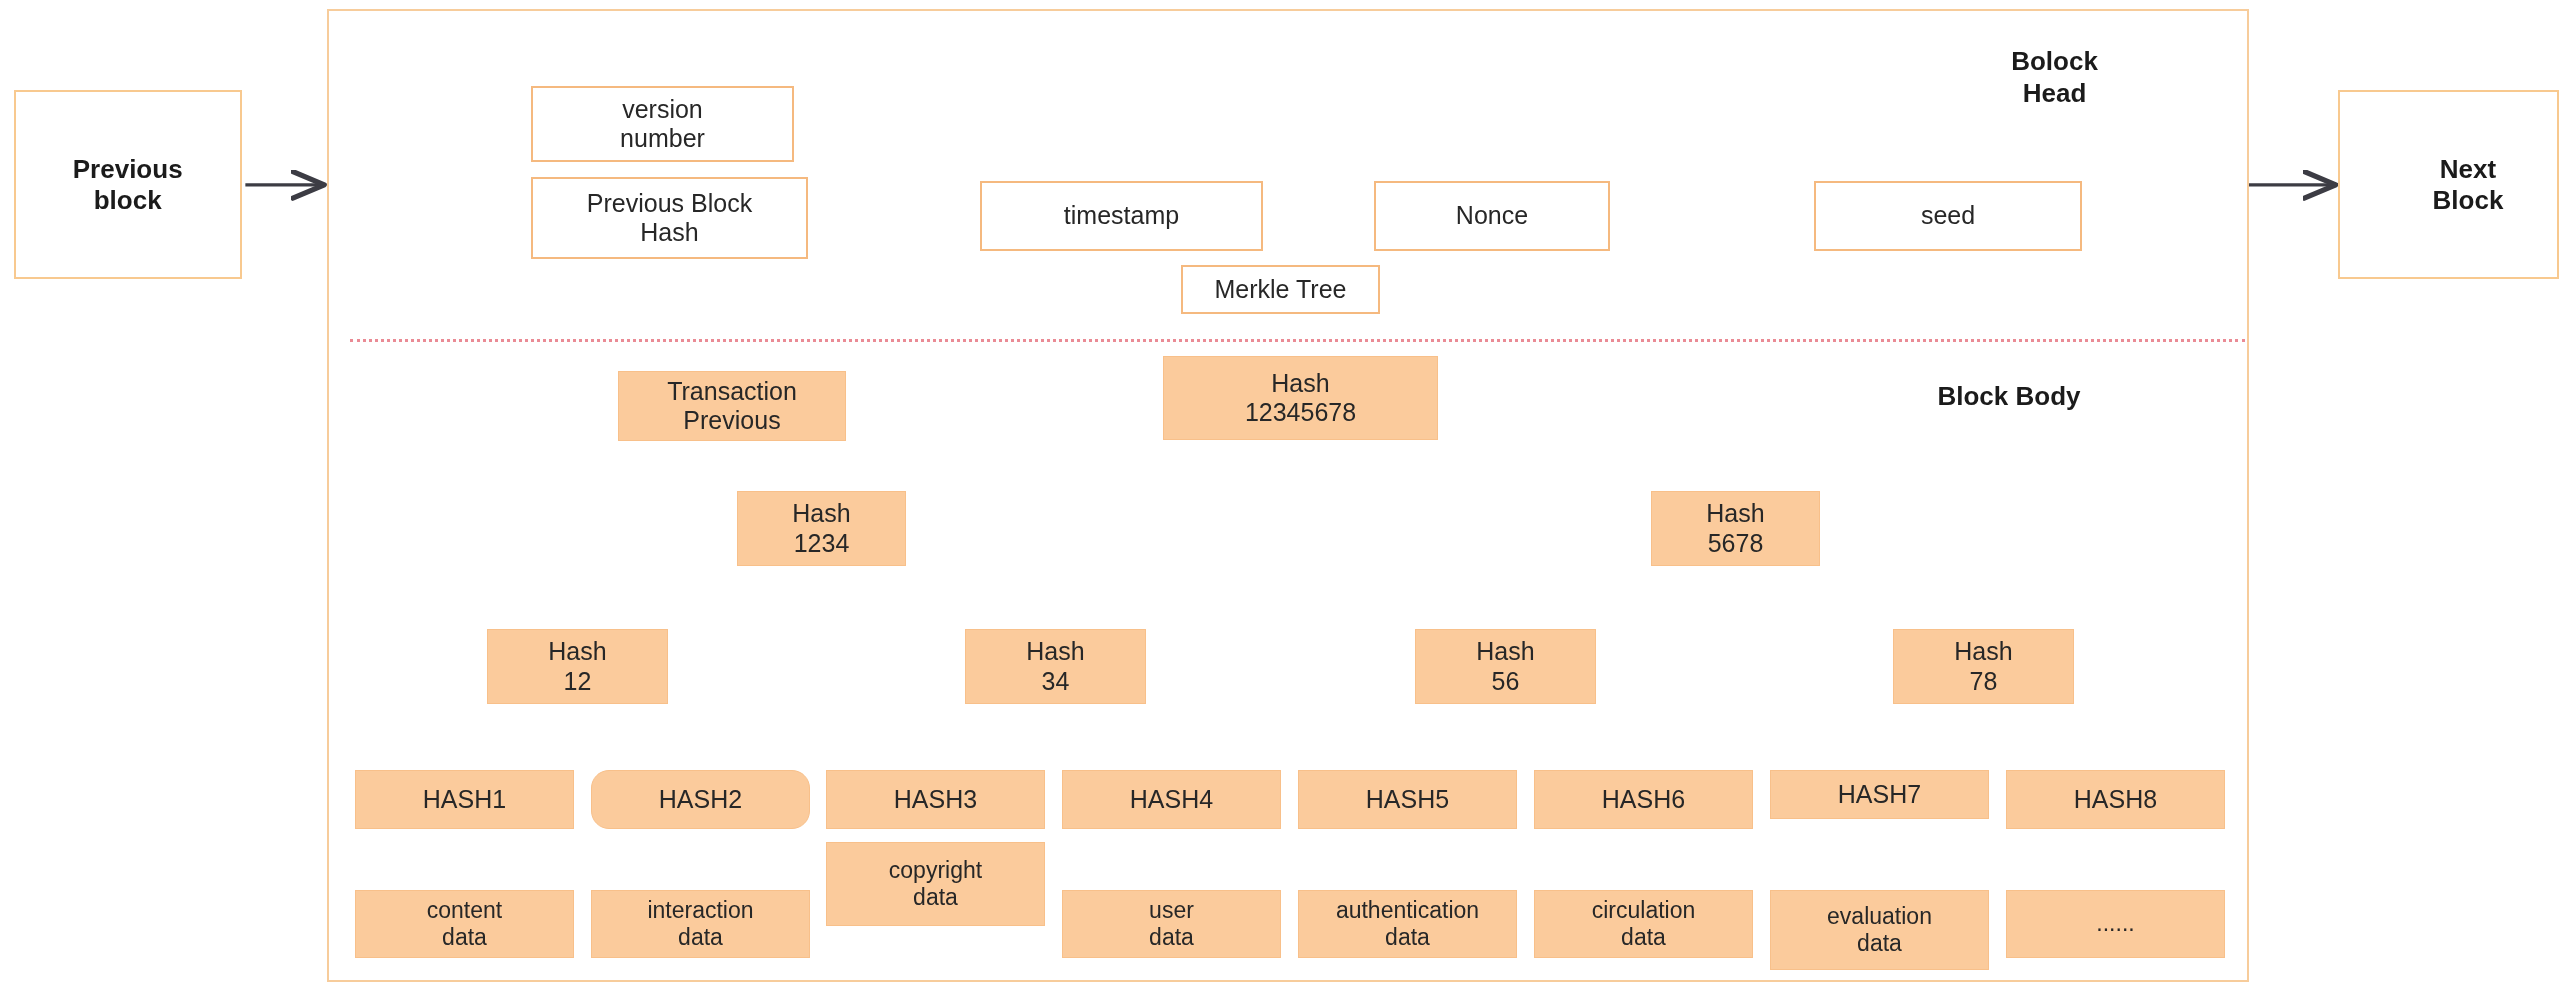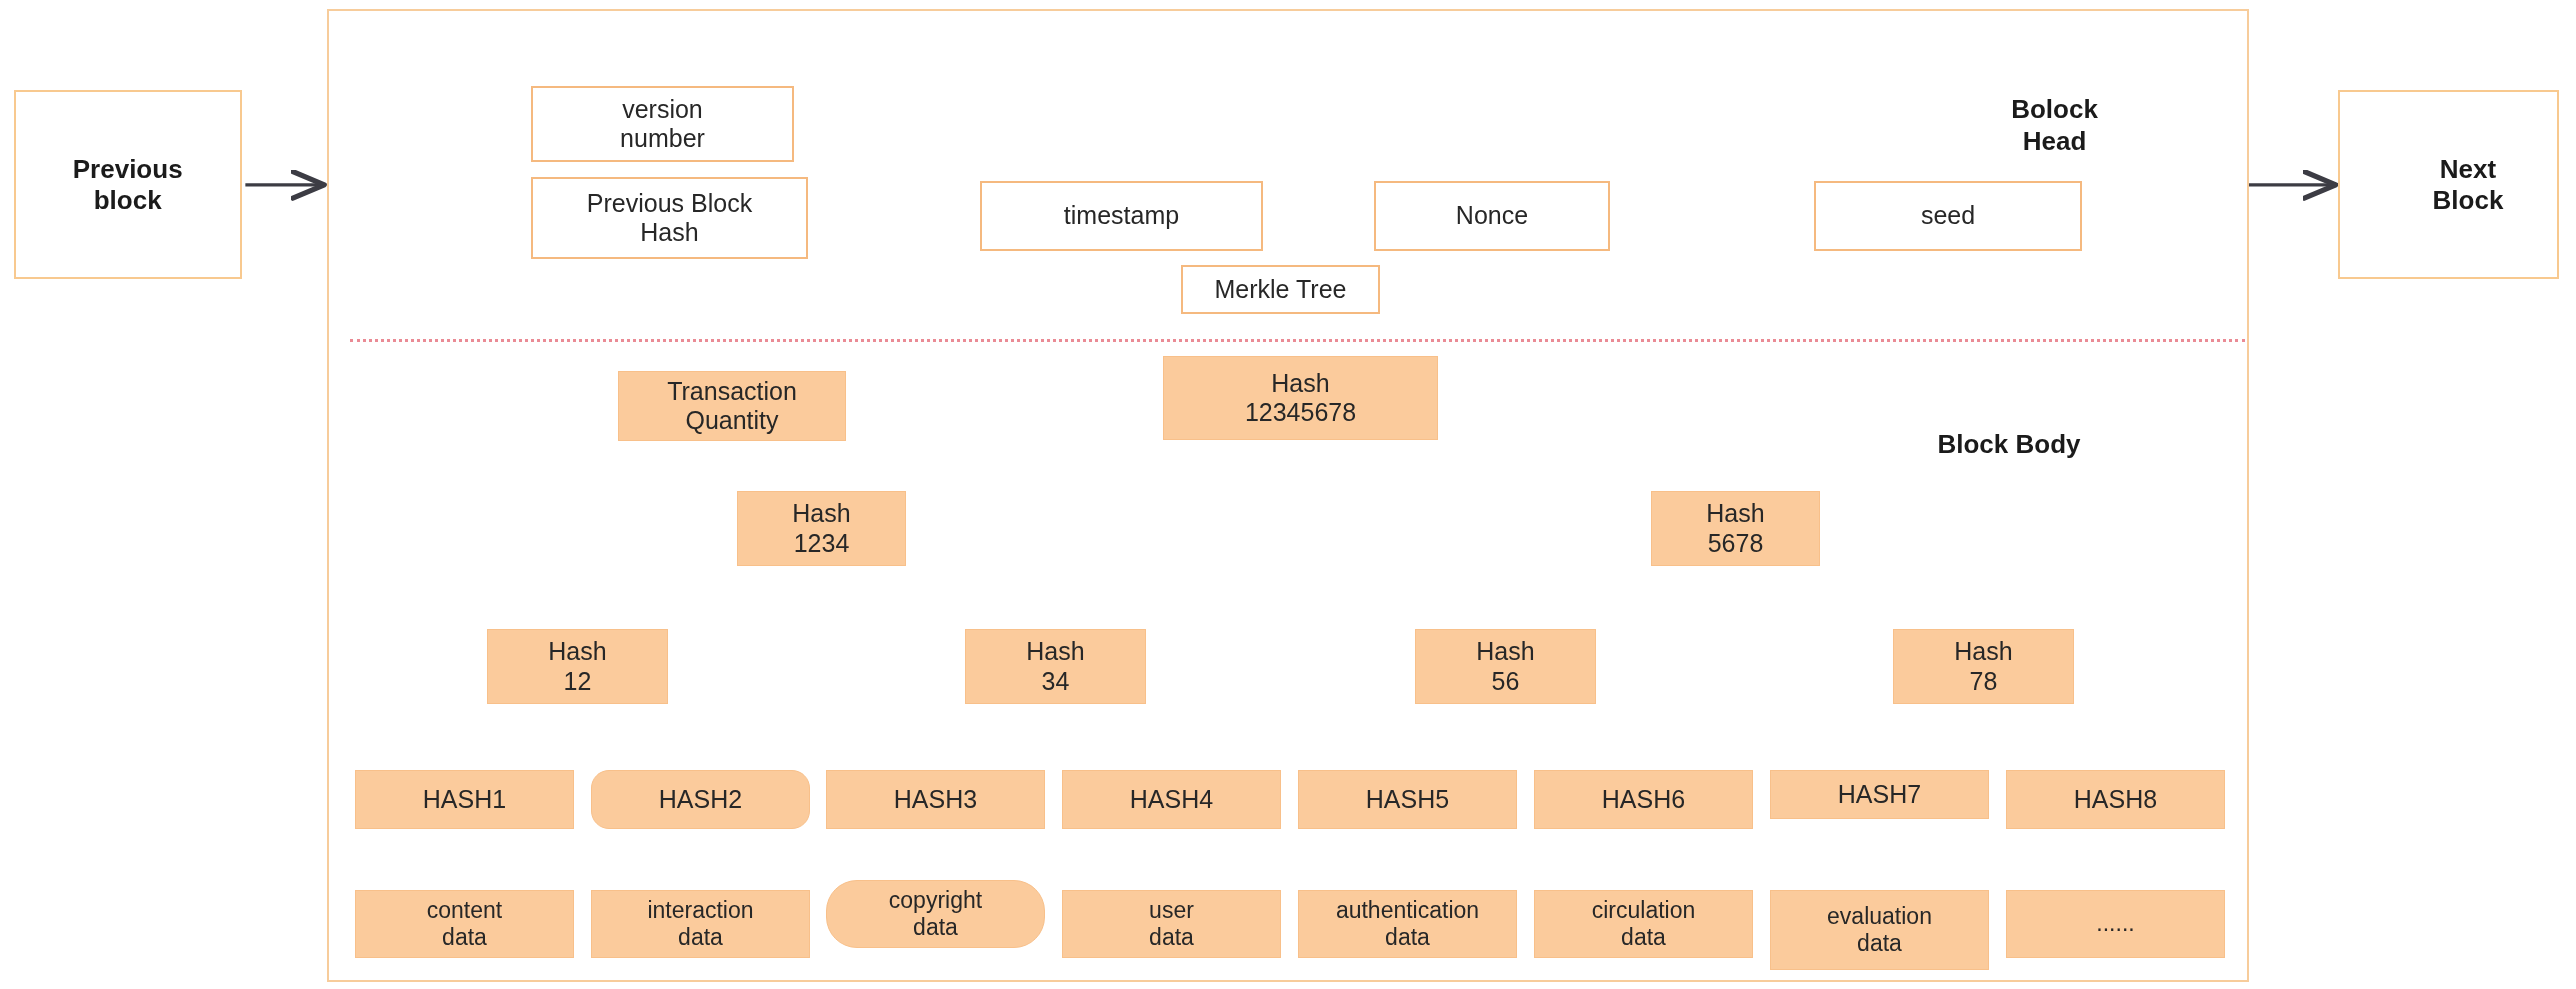--- a/index.html
+++ b/index.html
@@ -54,21 +54,20 @@
     color: #1b1b1b;
   }
   .plain-label {
     position: absolute;
     font-weight: bold;
     font-size: 26px;
     color: #1b1b1b;
     text-align: center;
     line-height: 1.22;
     white-space: pre-line;
-    margin-top: 48px;
   }
   .outer-frame {
     position: absolute;
     box-sizing: border-box;
     background: #ffffff;
     border: 2.3px solid #f7cc9b;
   }
   .divider-dotted {
     position: absolute;
     height: 0;
@@ -195,21 +194,21 @@
 
   <div class="box box-outline" style="left:980px; top:181px; width:283px; height:70px; font-size:25px;">timestamp</div>
 
   <div class="box box-outline" style="left:1374px; top:181px; width:236px; height:70px; font-size:25px;">Nonce</div>
 
   <div class="box box-outline" style="left:1814px; top:181px; width:268px; height:70px; font-size:25px;">seed</div>
 
   <div class="box box-outline" style="left:1181px; top:265px; width:199px; height:49px; font-size:25px;text-align:center;">Merkle Tree</div>
 
   <div class="box box-filled" style="left:618px; top:371px; width:228px; height:70px; font-size:25px;">Transaction
-Quantity</div>
+Previous</div>
 
   <div class="box box-filled" style="left:1163px; top:356px; width:275px; height:84px; font-size:25px;">Hash
 12345678</div>
 
   <div class="box box-filled" style="left:737px; top:491px; width:169px; height:75px; font-size:25px;">Hash
 1234</div>
 
   <div class="box box-filled" style="left:1651px; top:491px; width:169px; height:75px; font-size:25px;">Hash
 5678</div>
 
@@ -240,21 +239,21 @@
   <div class="box box-filled" style="left:1770px; top:770px; width:219px; height:49px; font-size:25px;">HASH7</div>
 
   <div class="box box-filled" style="left:2006px; top:770px; width:219px; height:59px; font-size:25px;">HASH8</div>
 
   <div class="box box-filled" style="left:355px; top:890px; width:219px; height:68px; font-size:23px;">content
 data</div>
 
   <div class="box box-filled" style="left:591px; top:890px; width:219px; height:68px; font-size:23px;">interaction
 data</div>
 
-  <div class="box box-filled" style="left:826px; top:880px; width:219px; height:68px; font-size:23px;border-radius:31px;">copyright
+  <div class="box box-filled" style="left:826px; top:842px; width:219px; height:84px; font-size:23px;">copyright
 data</div>
 
   <div class="box box-filled" style="left:1062px; top:890px; width:219px; height:68px; font-size:23px;">user
 data</div>
 
   <div class="box box-filled" style="left:1298px; top:890px; width:219px; height:68px; font-size:23px;">authentication
 data</div>
 
   <div class="box box-filled" style="left:1534px; top:890px; width:219px; height:68px; font-size:23px;">circulation
 data</div>

